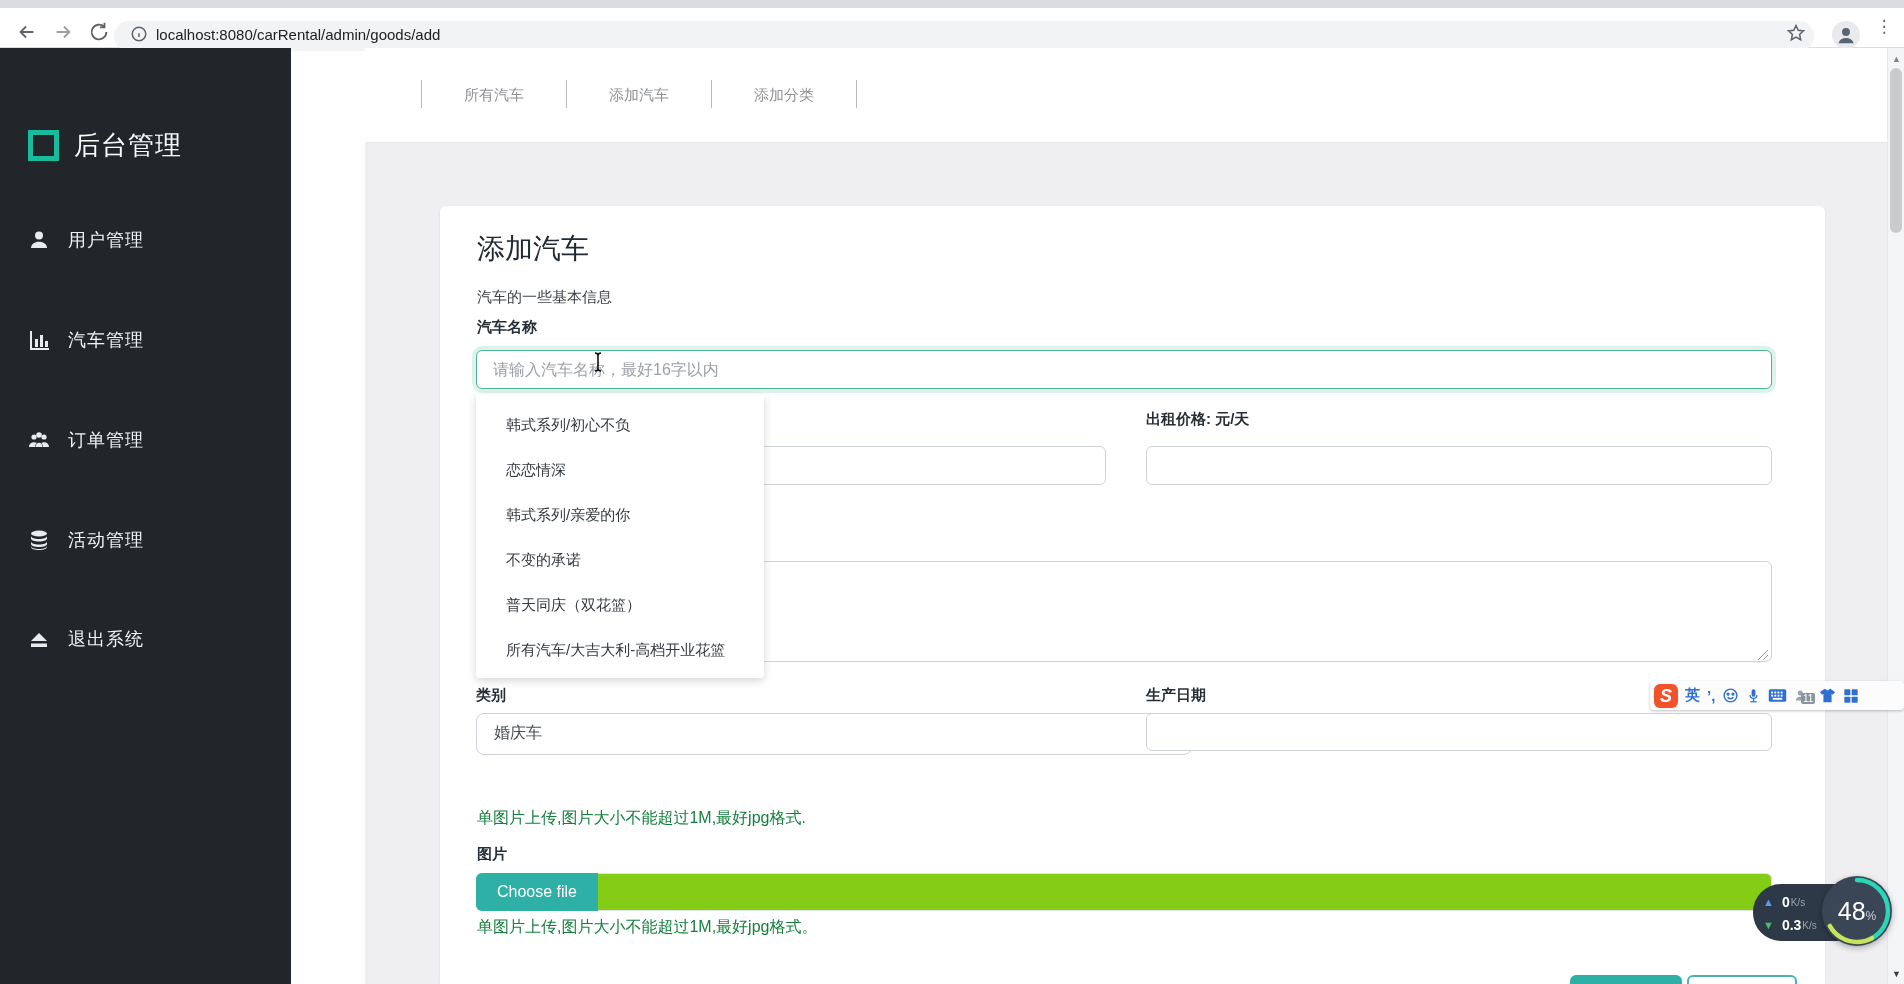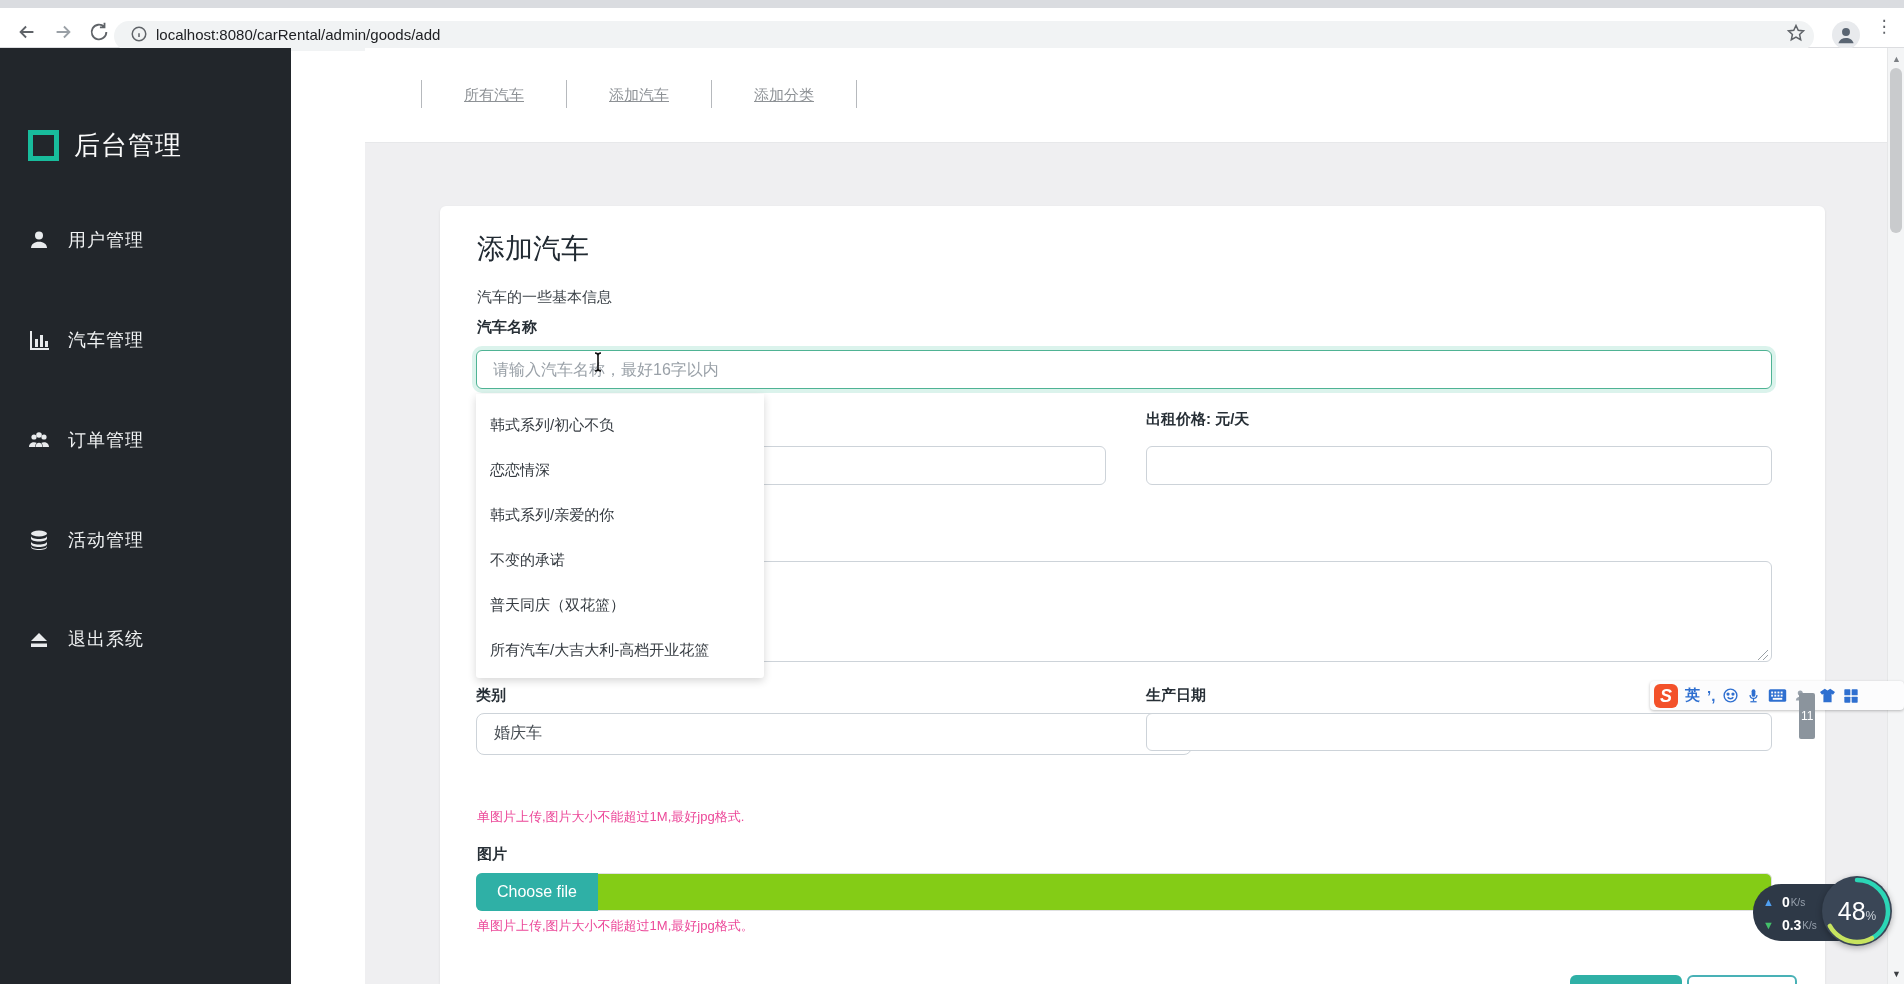--- a/index.html
+++ b/index.html
@@ -34,51 +34,51 @@
                align-items:center; cursor:pointer; }
   .side-item .ico { width:24px; height:24px; margin-left:27px; color:#e9ebed; }
   .side-item .ico svg { width:100%; height:100%; }
   .side-item .s-lbl { color:#f0f2f3; font-size:18px; margin-left:17px; letter-spacing:1px; }
 
   
   .topband { left:365px; top:48px; width:1522px; height:95px; background:#fff;
              border-bottom:1px solid #e7e8ea; }
   .nav-div { position:absolute; top:80px; width:1px; height:28px; background:#b6b9bd; }
   .nav-item { position:absolute; top:86px; width:144px; text-align:center; font-size:15px;
-              color:#8e9296; cursor:pointer;text-decoration:underline; }
+              color:#8e9296; cursor:pointer; }
 
   
   .content { left:365px; top:143px; width:1522px; height:841px; background:#efeff1; }
   .card { left:440px; top:206px; width:1385px; height:778px; background:#fff;
           border-radius:6px 6px 0 0; box-shadow:0 1px 3px rgba(0,0,0,.08); }
   .f-title { left:477px; top:230px; font-size:28px; color:#212a32; font-weight:500; }
   .f-sub   { left:477px; top:288px; font-size:15px; color:#3c4248; }
   .lbl { position:absolute; font-size:15px; font-weight:bold; color:#272f36; }
   .inp { position:absolute; height:39px; background:#fff; border:1px solid #cdd3d9;
          border-radius:6px; }
   .inp-focus { border:1px solid #4fb394; box-shadow:0 0 0 4px rgba(32,178,138,.16); }
   .placeholder { position:absolute; left:16px; top:9px; font-size:16px; color:#9aa1a8; }
   .ibeam { position:absolute; color:#111; }
 
   .dropdown { left:476px; top:394px; width:288px; height:284px; background:#fff;
               border-radius:0 0 3px 3px; box-shadow:0 3px 9px rgba(0,0,0,.16);
               z-index:30; padding-top:8px; }
-  .dd-item { height:45px; line-height:45px; padding-left:14px; font-size:15px;
+  .dd-item { height:45px; line-height:45px; padding-left:30px; font-size:15px;
              color:#343a40; cursor:pointer; white-space:nowrap; }
 
   textarea.big { position:absolute; left:476px; top:561px; width:1296px; height:101px;
                  border:1px solid #cdd3d9; border-radius:6px; resize:none; background:#fff; }
   .resize-grip { position:absolute; left:1757px; top:647px; width:12px; height:12px; }
 
   .select { position:absolute; left:476px; top:713px; width:716px; height:42px;
             border:1px solid #cdd3d9; border-radius:8px; background:#fff; cursor:pointer; }
   .select .val { position:absolute; left:17px; top:9px; font-size:16px; color:#494f55; }
   .select .chev { position:absolute; right:16px; top:13px; width:12px; height:12px; color:#444; }
 
-  .warn { position:absolute; left:477px; font-size:13px; color:#ec4899; }
+  .warn { position:absolute; left:477px; font-size:16px; color:#15803d; }
 
   .filewrap { position:absolute; left:476px; top:873px; width:1296px; height:38px;
               background:#84cc16; border:1px solid #e0e1e2; border-radius:6px; }
   .filebtn { position:absolute; left:-1px; top:-1px; width:122px; height:38px;
              background:#2fb0a6; border-radius:6px 0 0 6px; color:#fff; font-size:16px;
              text-align:center; line-height:38px; cursor:pointer; }
 
   .btn-submit { position:absolute; left:1570px; top:975px; width:112px; height:34px;
                 background:#2fb0a6; border-radius:6px; z-index:5; }
   .btn-reset  { position:absolute; left:1687px; top:975px; width:110px; height:34px;
@@ -326,21 +326,21 @@
             <rect x="16" y="8" width="2.4" height="2.4"></rect>
             <rect x="6" y="12" width="12" height="2.4"></rect>
           </g>
         </svg>
     </span>
     <span class="iico" style="color:#9aa3ad;position:relative">
       <svg width="15" height="15" viewBox="0 0 24 24" fill="currentColor">
           <circle cx="10" cy="8" r="4"></circle>
           <path d="M3 20c0-4 3-6 7-6s7 2 7 6z"></path>
         </svg>
-      <span style="position:absolute;right:-6px;top:5px;background:#8b949d;color:#fff;font-size:12px;padding:16px 2px;border-radius:2px">11</span>
+      <span style="position:absolute;right:-6px;top:5px;background:#8b949d;color:#fff;font-size:10px;padding:0 2px;border-radius:2px">11</span>
     </span>
     <span class="iico" style="margin-left:10px">
       <svg width="17" height="15" viewBox="0 0 24 22" fill="currentColor">
           <path d="M8 1l4 2.5L16 1l7 5-3 4-2-1.5V21H6V8.5L4 10 1 6z"></path>
         </svg>
     </span>
     <span class="iico">
       <svg width="16" height="16" viewBox="0 0 24 24" fill="currentColor">
           <rect x="2" y="2" width="9" height="9" rx="1"></rect>
           <rect x="13" y="2" width="9" height="9" rx="1"></rect>

